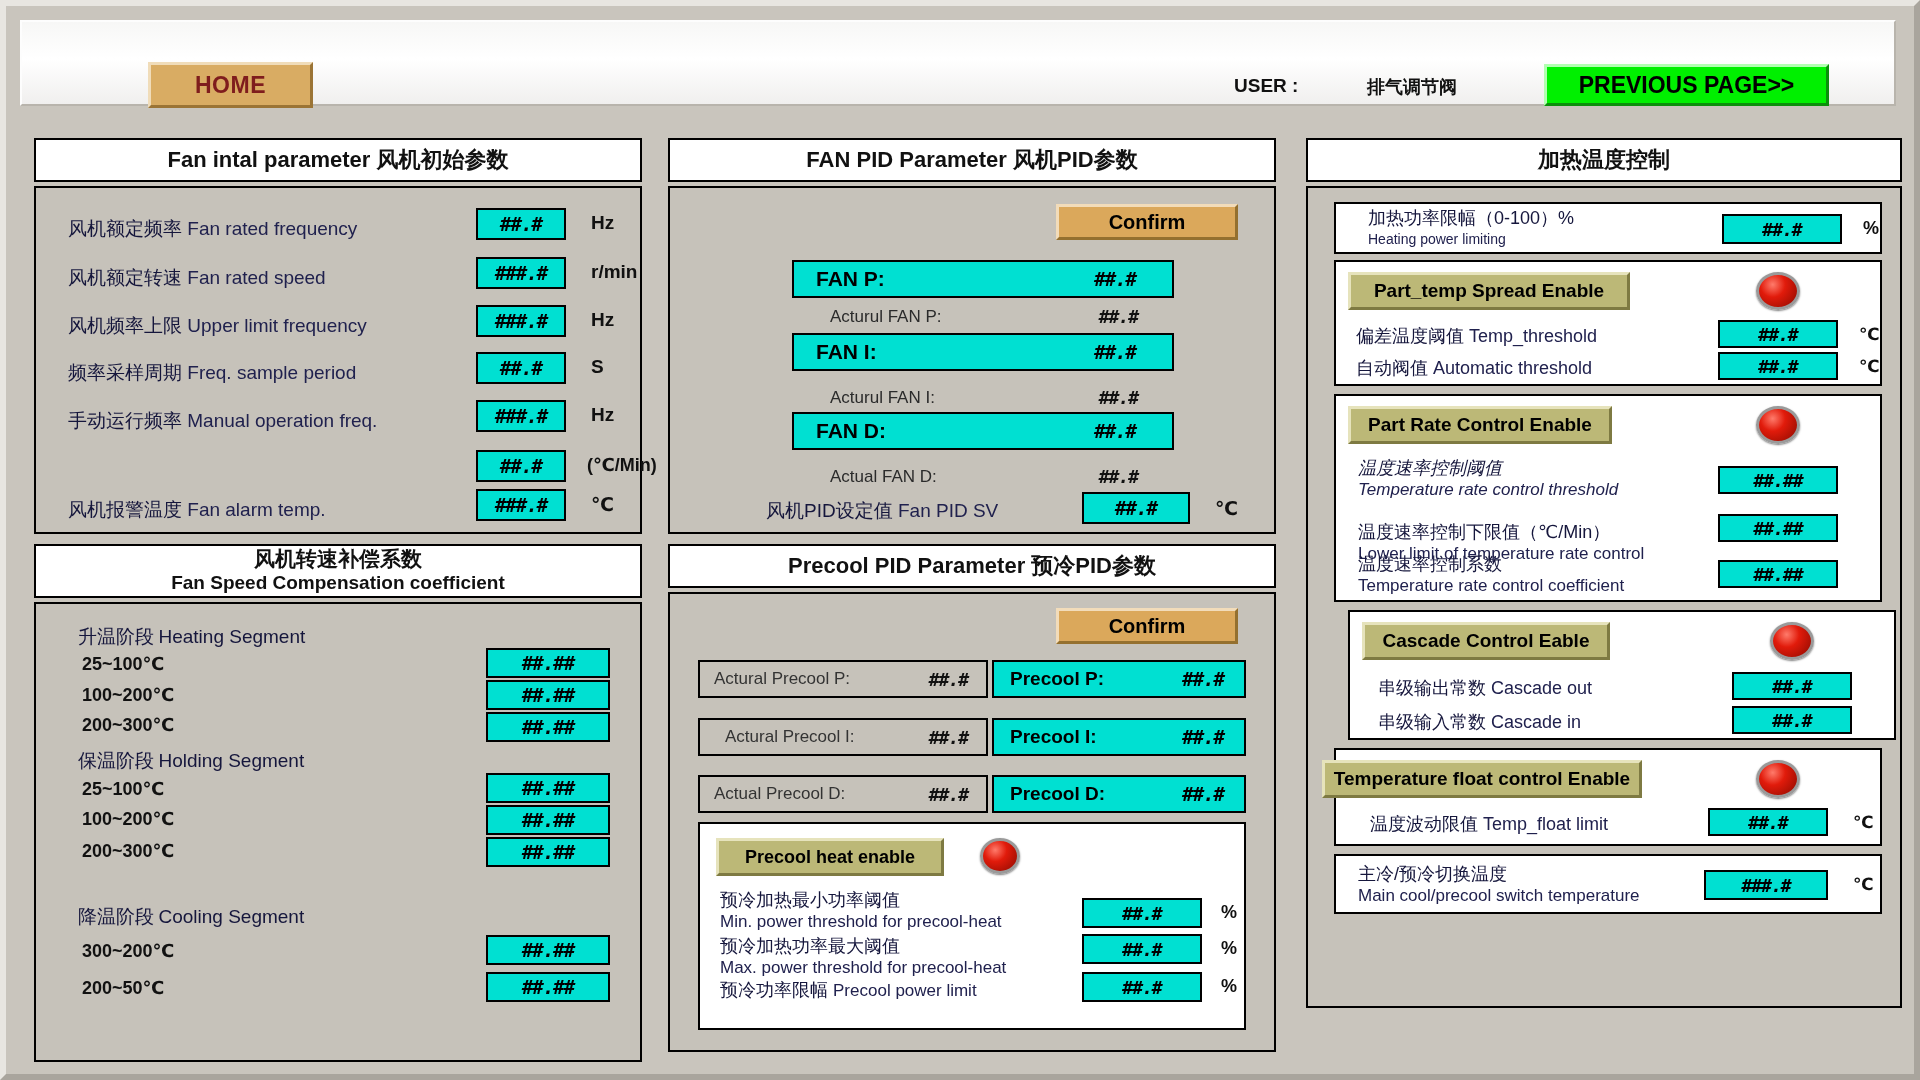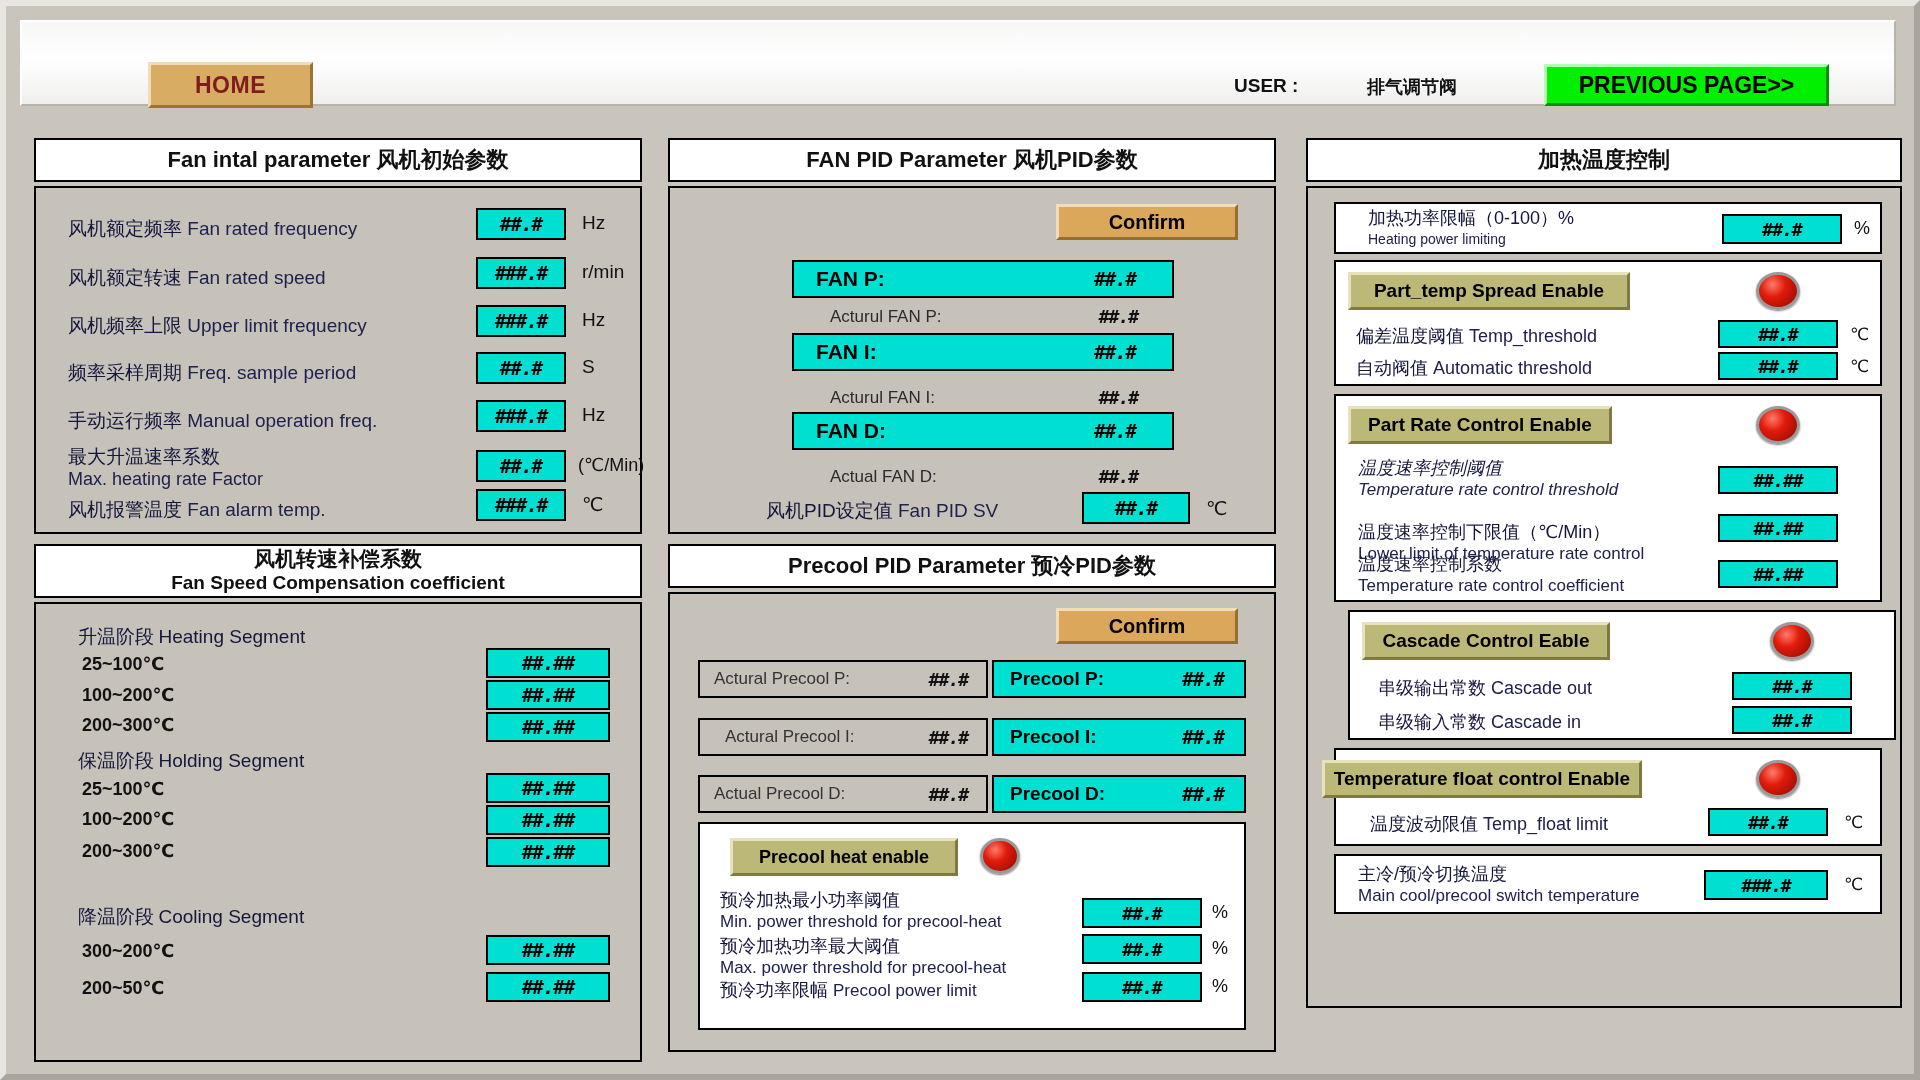--- a/index.html
+++ b/index.html
@@ -78,21 +78,21 @@
   .enLbl { color:#20214e; }
   
   .field {
     background:#00e0d2;
     border:2px solid #000;
     display:flex; align-items:center; justify-content:center;
     font-weight:bold; font-style:italic; color:#000;
     font-family:"DejaVu Sans Mono","Liberation Mono",monospace;
     letter-spacing:-1px;
   }
-  .unit { color:#111; font-weight:normal; }
+  .unit { color:#111; font-weight:bold;margin-left:9px; }
   .confirm {
     background:#dba85b;
     border:3px solid #f2dcba;
     border-right-color:#94702f; border-bottom-color:#94702f;
     display:flex; align-items:center; justify-content:center;
     font-weight:bold; font-size:20px; color:#000;
   }
   .pidrow {
     background:#00e0d2; border:2px solid #000;
     display:flex; align-items:center;
@@ -172,24 +172,20 @@
       <div class="field" style="left:440px; top:164px; width:90px; height:32px; position:absolute; font-size:19px;">##.#</div>
       <div class="unit" style="position:absolute; left:546px; top:168px; font-size:19px;">S</div>
 
       <div style="position:absolute; left:32px; top:220px; font-size:19px;">
         <span class="cnLbl">手动运行频率</span>
         <span class="enLbl">Manual operation freq.</span>
       </div>
       <div class="field" style="left:440px; top:212px; width:90px; height:32px; position:absolute; font-size:19px;">###.#</div>
       <div class="unit" style="position:absolute; left:546px; top:216px; font-size:19px;">Hz</div>
 
-      <div style="position:absolute; left:32px; top:258px; font-size:19px; line-height:22px;">
-        <div class="cnLbl">最大升温速率系数</div>
-        <div class="enLbl" style="font-size:18px;">Max. heating rate Factor</div>
-      </div>
       <div class="field" style="left:440px; top:262px; width:90px; height:32px; position:absolute; font-size:19px;">##.#</div>
       <div class="unit" style="position:absolute; left:542px; top:266px; font-size:18px;">(℃/Min)</div>
 
       <div style="position:absolute; left:32px; top:309px; font-size:19px;">
         <span class="cnLbl">风机报警温度</span>
         <span class="enLbl">Fan alarm temp.</span>
       </div>
       <div class="field" style="left:440px; top:301px; width:90px; height:32px; position:absolute; font-size:19px;">###.#</div>
       <div class="unit" style="position:absolute; left:546px; top:305px; font-size:19px;">℃</div>
     </div>
@@ -299,21 +295,21 @@
       <div class="greybox" style="position:absolute; left:28px; top:181px; width:290px; height:38px; padding-left:14px;">
         <span>Actual Precool D:</span>
         <span class="v">##.#</span>
       </div>
       <div class="pidrow" style="position:absolute; left:322px; top:181px; width:254px; height:38px;">
         <span class="k" style="font-size:19px; padding-left:16px;">Precool  D:</span>
         <span class="v" style="padding-right:20px;">##.#</span>
       </div>
 
       <div class="whitebox" style="position:absolute; left:28px; top:228px; width:548px; height:208px;">
-        <div class="enable-btn" style="position:absolute; left:30px; top:14px; width:228px; height:38px; font-size:18px;">Precool heat enable</div>
+        <div class="enable-btn" style="position:absolute; left:16px; top:14px; width:228px; height:38px; font-size:18px;">Precool heat enable</div>
         <div class="led" style="position:absolute; left:280px; top:14px; width:40px; height:36px;"></div>
 
         <div style="position:absolute; left:20px; top:66px; line-height:21px;">
           <div class="cnLbl" style="font-size:18px;">预冷加热最小功率阈值</div>
           <div class="enLbl" style="font-size:17px;">Min. power threshold for precool-heat</div>
         </div>
         <div class="field" style="position:absolute; left:382px; top:74px; width:120px; height:30px; font-size:18px;">##.#</div>
         <div class="unit" style="position:absolute; left:512px; top:78px; font-size:18px;">%</div>
 
         <div style="position:absolute; left:20px; top:112px; line-height:21px;">

